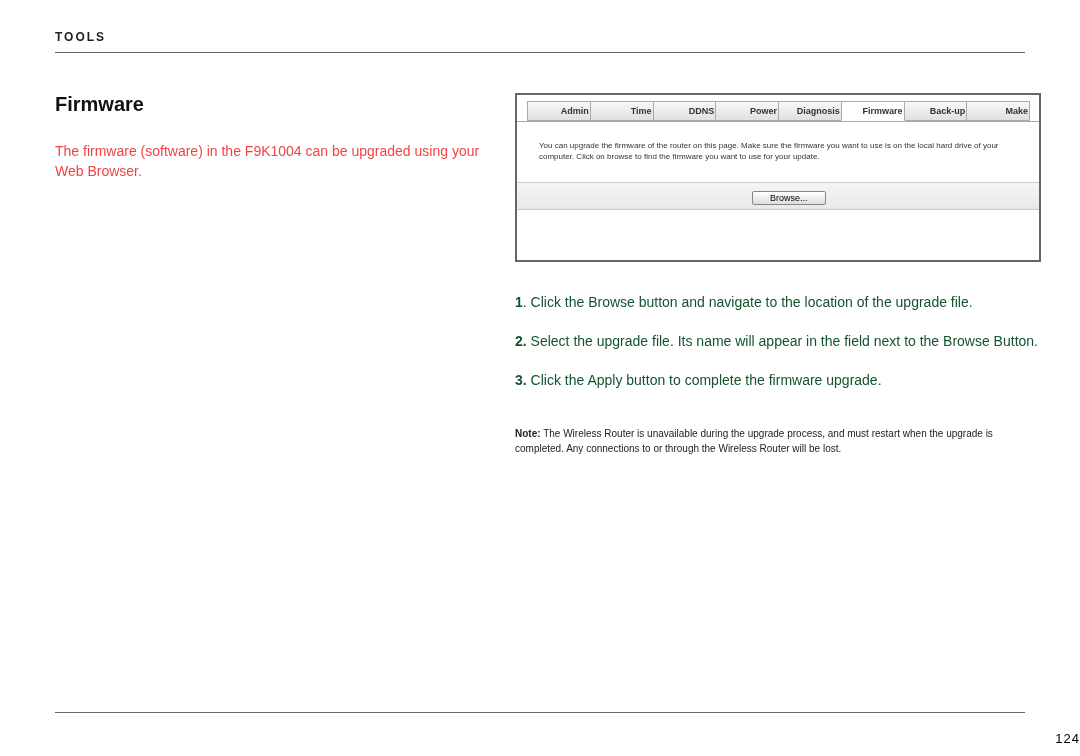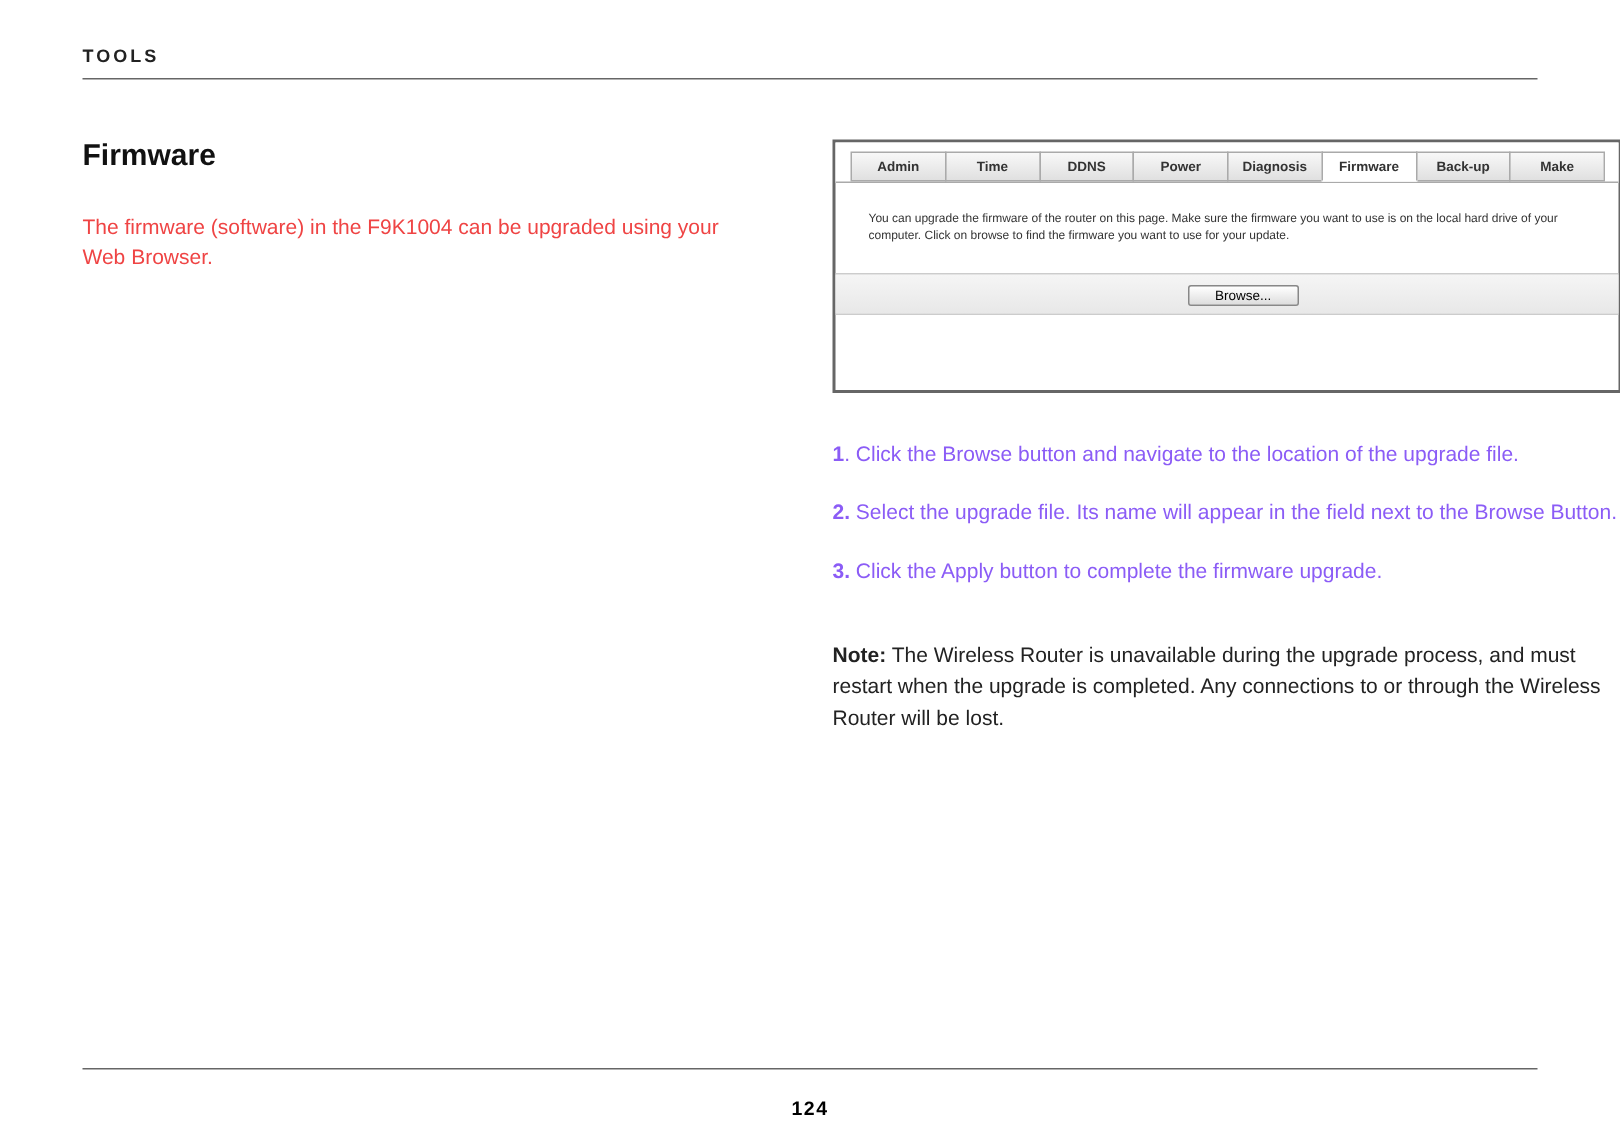--- a/index.html
+++ b/index.html
@@ -21,21 +21,21 @@
     color: #222;
     margin-bottom: 8px;
   }
   .hr {
     border: none;
     border-top: 1px solid #666;
     margin: 0 0 40px 0;
   }
   .columns {
     display: flex;
-    gap: 70px;
+    gap: 30px;
   }
   .col-left {
     flex: 0 0 430px;
   }
   .col-right {
     flex: 1;
   }
   .sub-title {
     font-size: 20px;
     font-weight: bold;
@@ -57,21 +57,21 @@
     margin-bottom: 30px;
   }
   .tabs {
     display: flex;
     padding: 6px 10px 0 10px;
     background: #fff;
     border-bottom: 1px solid #aaa;
   }
   .tab {
     flex: 1;
-    text-align: center;
+    text-align: right;
     font-size: 9px;
     font-weight: bold;
     padding: 4px 1px;
     border: 1px solid #aaa;
     background: linear-gradient(#f8f8f8, #e0e0e0);
     margin-right: -1px;
     color: #333;
   }
   .tab.active {
     background: #fff;
@@ -108,47 +108,47 @@
   }
   .steps-title {
     font-size: 15px;
     font-weight: bold;
     color: #222;
     margin-bottom: 18px;
   }
   .step {
     font-size: 14px;
     line-height: 1.5;
-    color: #8b5cf6;
+    color: #14532d;
     margin-bottom: 18px;
   }
   .step .num { font-weight: bold; }
   .note {
-    font-size: 14px;
+    font-size: 10px;
     line-height: 1.5;
     color: #222;
     margin-top: 35px;
   }
   .note .label { font-weight: bold; }
   .footer-hr {
     position: absolute;
     left: 55px;
     right: 55px;
     bottom: 35px;
     border: none;
     border-top: 1px solid #666;
   }
   .page-num {
     position: absolute;
     left: 0;
     right: 0;
     bottom: 10px;
-    text-align: center;
+    text-align: right;
     font-size: 13px;
-    font-weight: bold;
+    font-weight: normal;
     letter-spacing: 1px;
   }
 </style>
 </head>
 <body>
 
 <div class="page">
   <div class="section-title">TOOLS</div>
   <hr class="hr">
 

